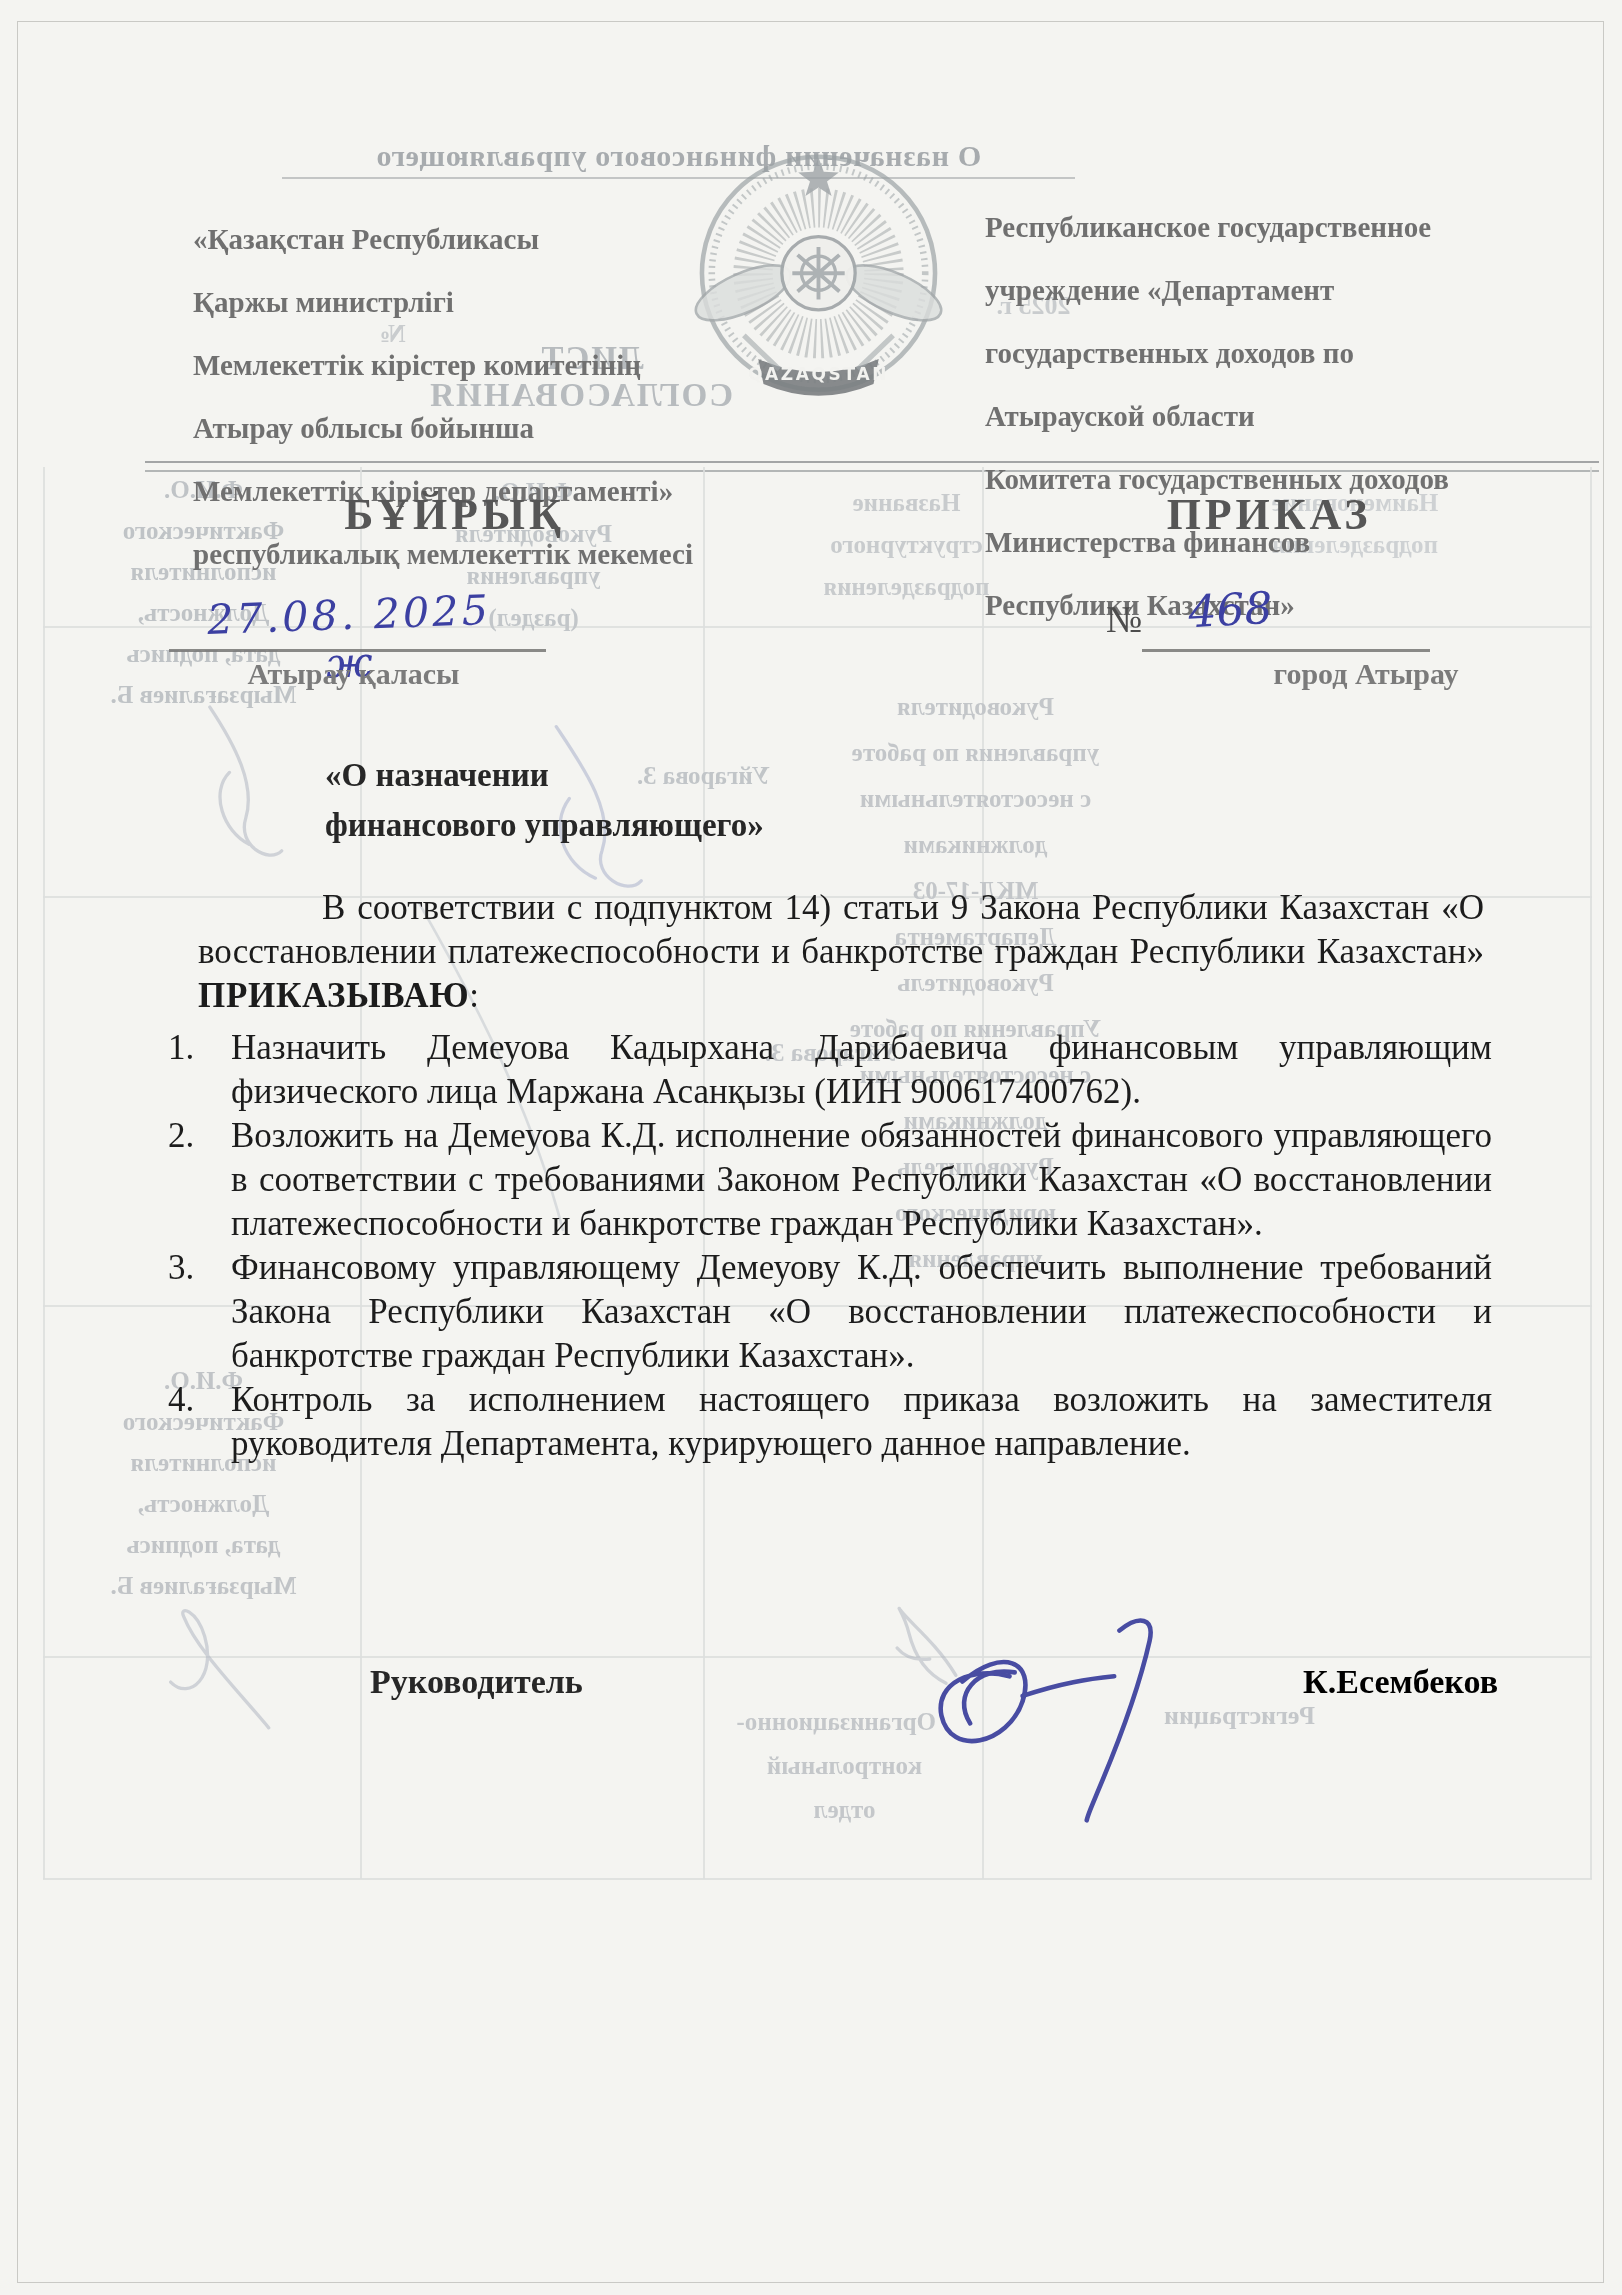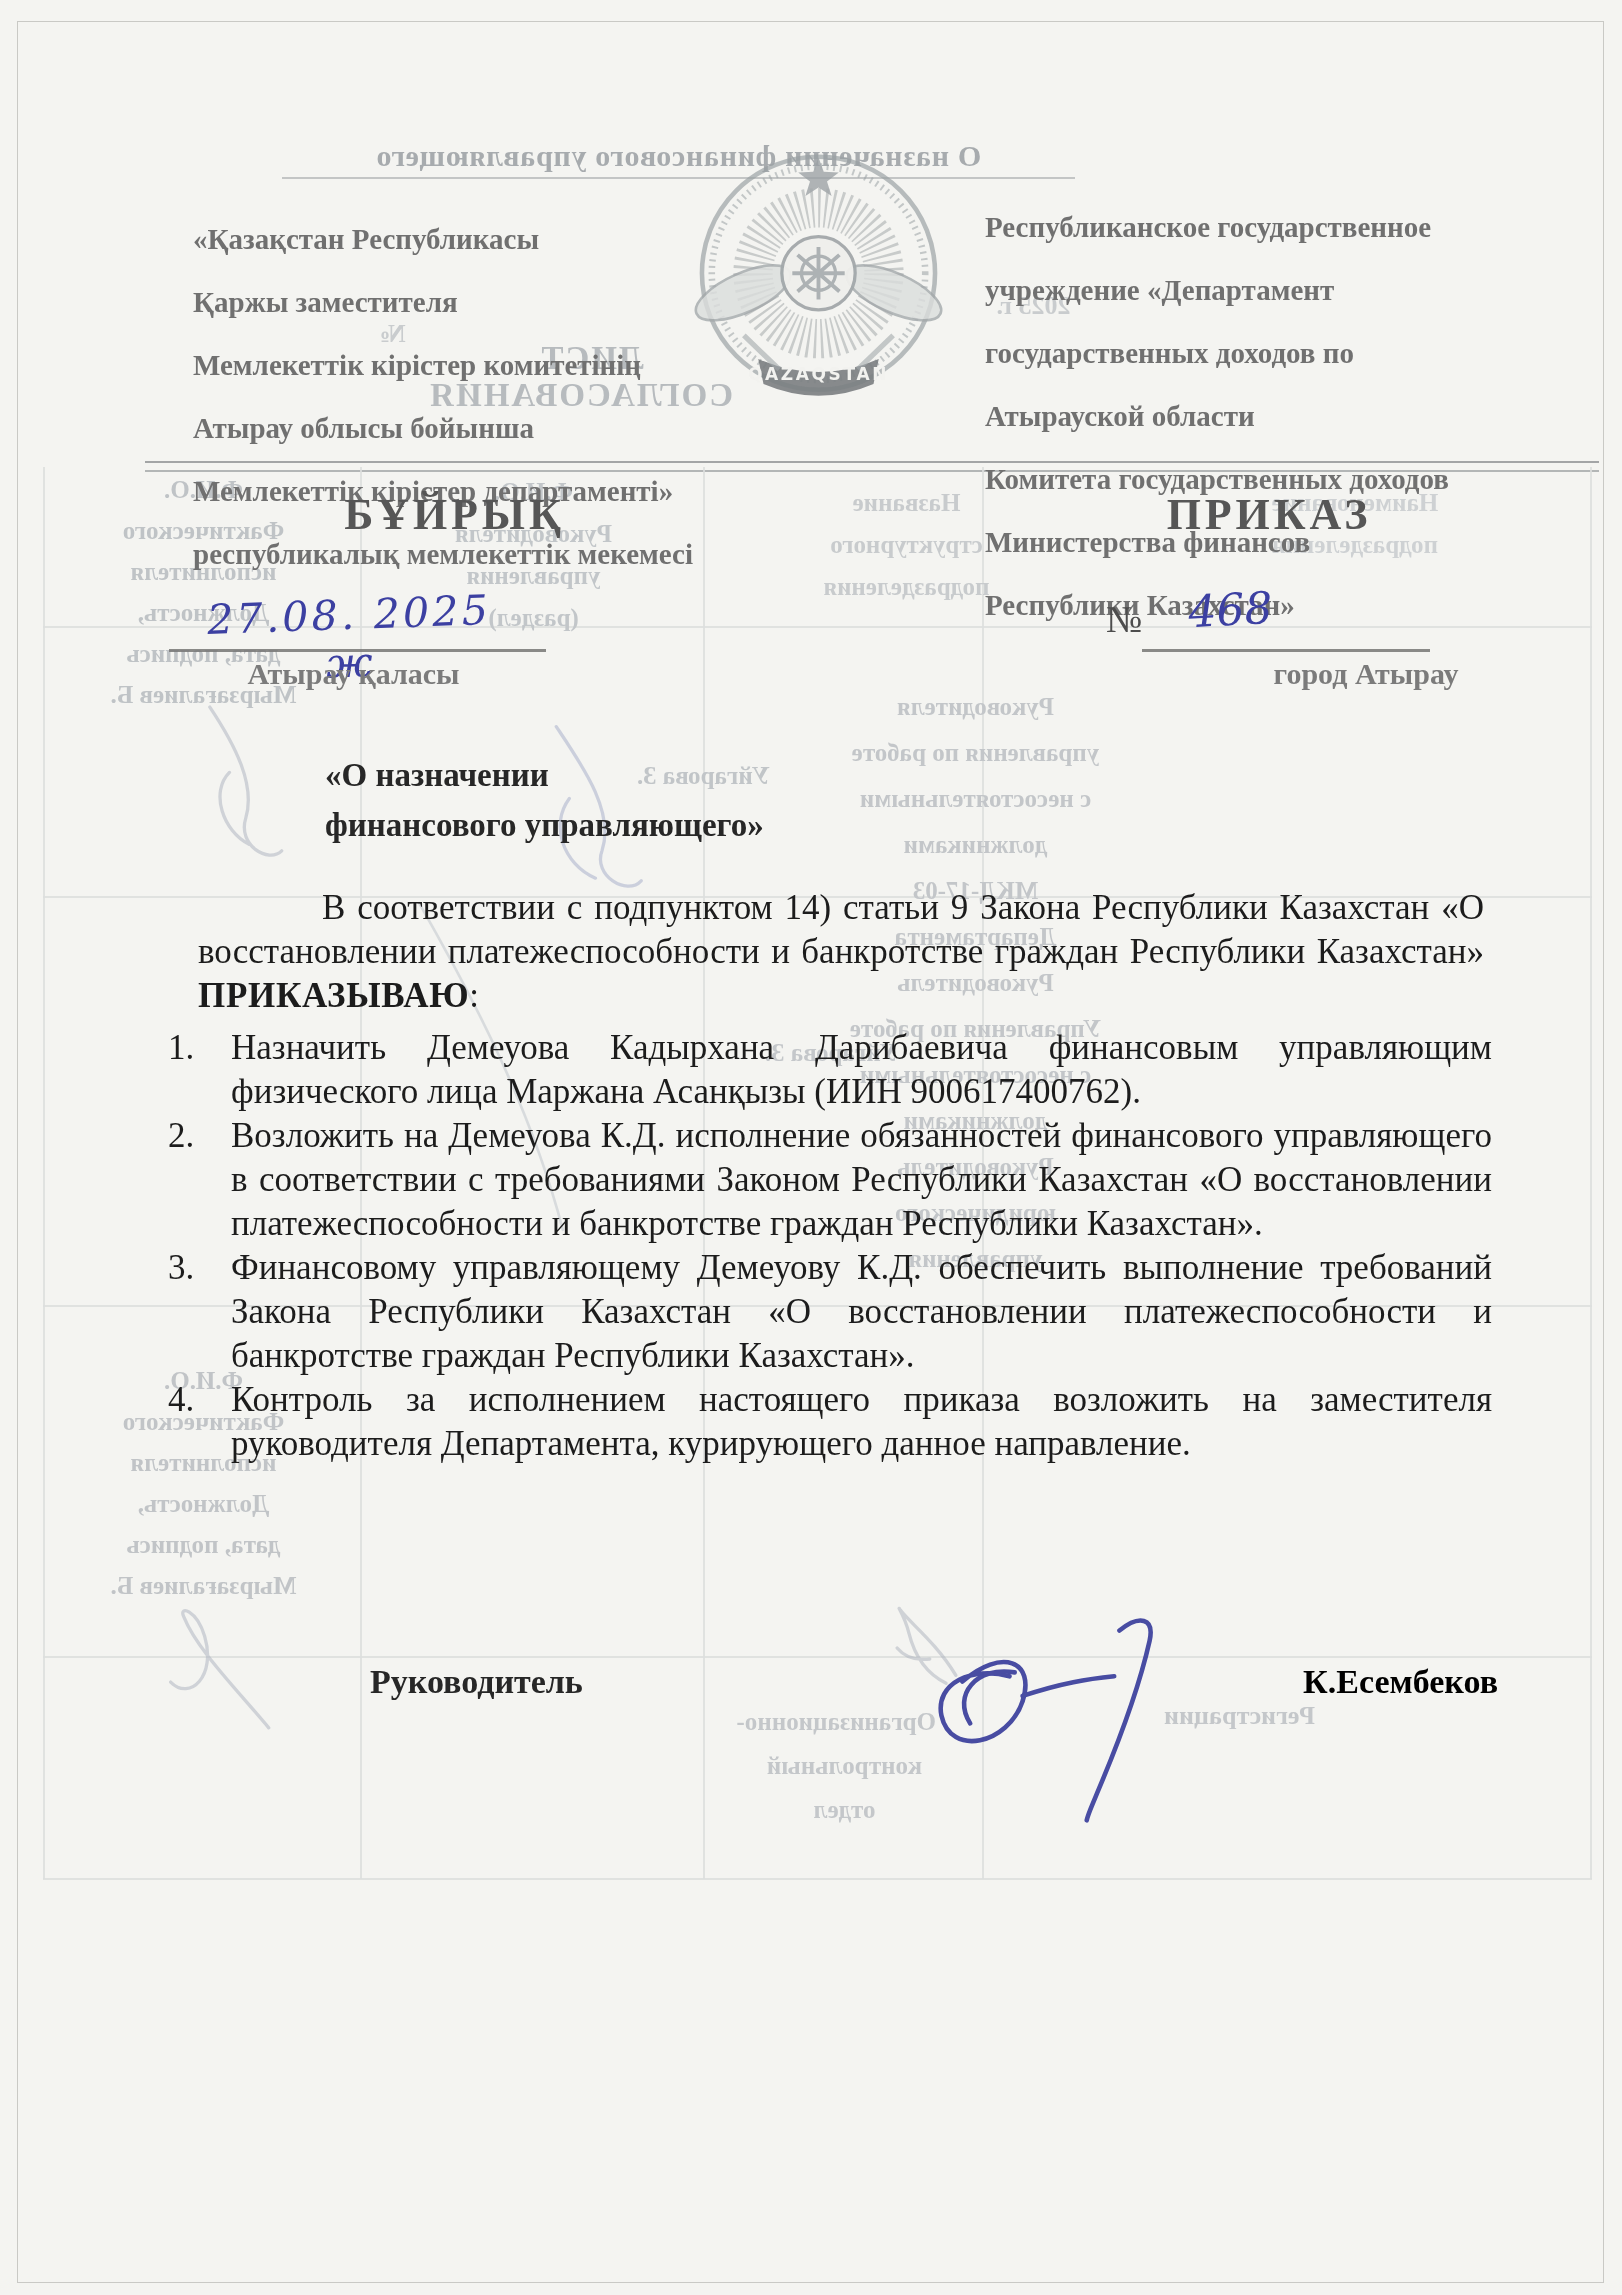--- a/index.html
+++ b/index.html
@@ -162,21 +162,21 @@
     <svg class="abs" style="left:654px;top:1597px;" width="85" height="98" viewBox="0 0 130 150">
       <path d="M20 120 C 50 70, 90 40, 105 20 C 112 10, 98 30, 92 55 C 82 95, 60 120, 35 132 M60 95 C 85 98, 100 90, 110 78" fill="none" stroke="#a9afbc" stroke-width="5" stroke-linecap="round" opacity=".5"></path>
     </svg>
     <svg class="abs" style="left:1034px;top:890px;" width="196" height="366" viewBox="0 0 300 560">
       <path d="M260 20 C 180 160, 90 330, 40 520" fill="none" stroke="#b6bcc6" stroke-width="4" stroke-linecap="round" opacity=".45"></path>
     </svg>
   </div>
 
   <div class="abs org org-left">
       <span class="bl">«Қазақстан Республикасы</span>
-      <span class="bl">Қаржы заместителя</span>
+      <span class="bl">Қаржы министрлігі</span>
       <span class="bl">Мемлекеттік кірістер комитетінің</span>
       <span class="bl">Атырау облысы бойынша</span>
       <span class="bl">Мемлекеттік кірістер департаменті»</span>
       <span class="bl">республикалық мемлекеттік мекемесі</span>
     </div>
   <div class="abs org org-right">
       <span class="bl">Республиканское государственное</span>
       <span class="bl">учреждение «Департамент</span>
       <span class="bl">государственных доходов по</span>
       <span class="bl">Атырауской области</span>

